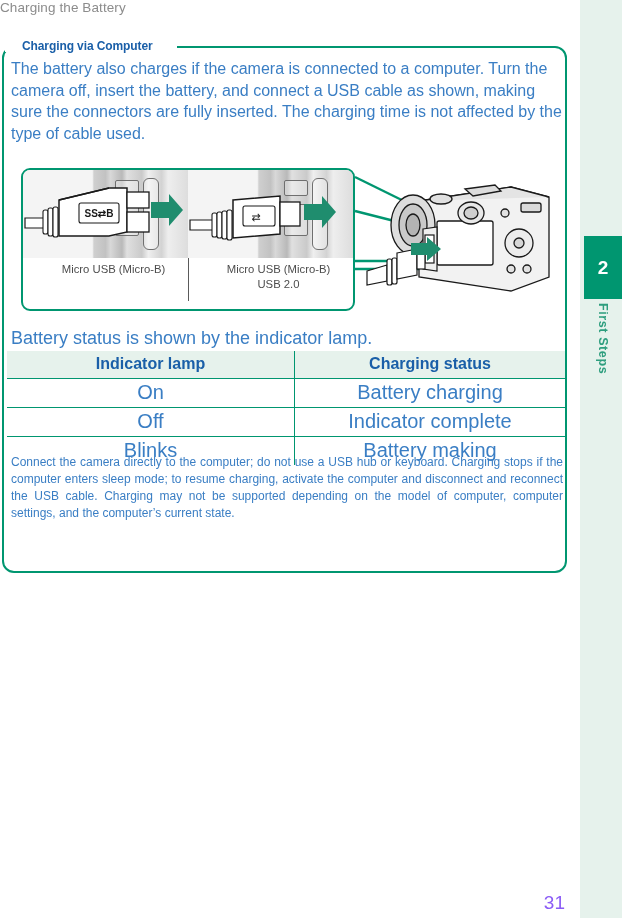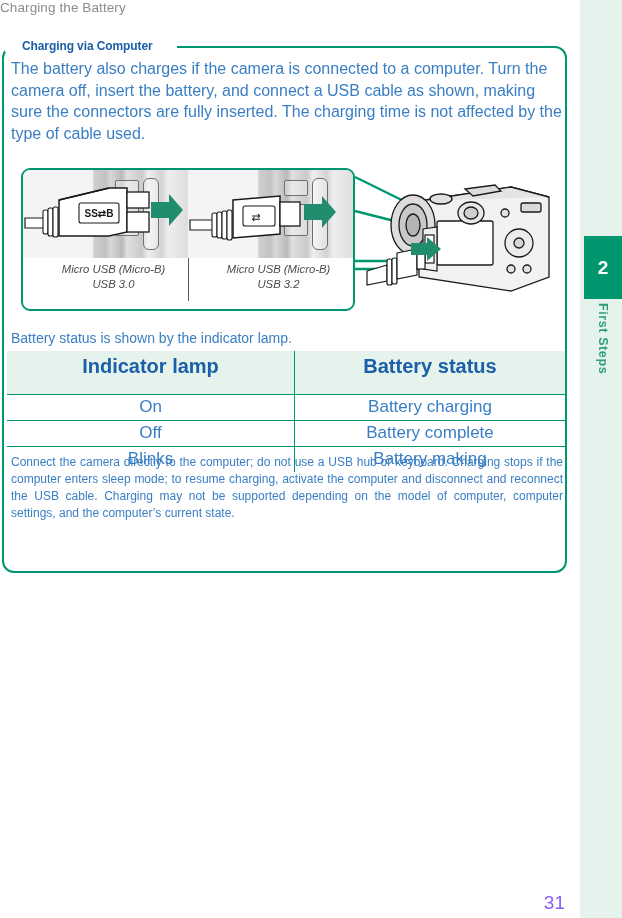--- a/index.html
+++ b/index.html
@@ -174,21 +174,20 @@
     background: rgba(255,255,255,0.35);
     border-radius: 2px;
   }
   .cap-text {
     position: absolute;
     left: 16px;
     right: 0;
     text-align: center;
     color: #4d4d4d;
     font-size: 11.3px;
-    font-style: italic;
     line-height: 15px;
   }
   .cap-text.l1 { top: 92px; }
   .cap-text.l2 { top: 107px; }
 
   .camera-area {
     position: absolute;
     left: 350px;
     top: 0px;
     width: 200px;
@@ -201,46 +200,46 @@
     width: 550px; height: 150px;
     overflow: visible;
   }
 
   
   .lead-line {
     position: absolute;
     left: 11px;
     top: 328px;
     color: #3a7ec4;
-    font-size: 14px;
+    font-size: 18px;
     line-height: 21px;
   }
 
   
   .status-table {
     position: absolute;
     left: 7px;
     top: 351px;
     width: 558px;
     border-collapse: collapse;
     table-layout: fixed;
   }
   .status-table th,
   .status-table td {
     text-align: center;
     padding: 2px 4px 3px 4px;
-    font-size: 17px;
+    font-size: 20px;
     border-bottom: 1.6px solid #009670;
   }
   .status-table th {
     background: #e6f2ec;
     color: #1a5fa8;
     font-weight: bold;
-    font-size: 20px;
-    padding: 4px 4px 16px 4px;
+    font-size: 16px;
+    padding: 4px 4px 5px 4px;
   }
   .status-table td {
     color: #3a7ec4;
   }
   .status-table th.c1, .status-table td.c1 { width: 279px; }
   .status-table th.c2, .status-table td.c2 {
     border-left: 1.6px solid #009670;
   }
   .status-table tr:last-child td { border-bottom: none; }
 
@@ -321,21 +320,20 @@
           <rect x="56" y="33" width="40" height="20" rx="2" fill="#ffffff" stroke="#1a1a1a" stroke-width="1.1"></rect>
           <text x="76" y="47" font-family="Liberation Sans, sans-serif" font-size="10" font-weight="bold" fill="#1a1a1a" text-anchor="middle">SS⇄B</text>
 
           <rect x="104" y="22" width="22" height="16" fill="#ffffff" stroke="#1a1a1a" stroke-width="1.3"></rect>
           <rect x="104" y="42" width="22" height="20" fill="#ffffff" stroke="#1a1a1a" stroke-width="1.3"></rect>
 
           <polygon points="128,32 146,32 146,24 160,40 146,56 146,48 128,48" fill="#1f8d6e"></polygon>
         </svg>
       </div>
       <div class="cap-text l1">Micro USB (Micro-B)</div>
-      <div class="cap-text l2">USB 3.0</div>
     </div>
 
     <div class="illus-divider"></div>
 
     <div class="illus-half right">
       <div class="port-photo">
         <div class="port-slot" style="left:96px;top:10px;width:22px;height:14px;"></div>
         <div class="port-slot" style="left:96px;top:34px;width:22px;height:30px;"></div>
         <div class="port-slot" style="left:124px;top:8px;width:14px;height:70px;border-radius:6px;"></div>
         <svg viewBox="0 0 167 88" width="167" height="88" style="position:absolute;left:0;top:0;">
@@ -347,21 +345,21 @@
             <rect x="39" y="40" width="5" height="30" rx="2"></rect>
           </g>
           <path d="M45 30 L92 26 L92 64 L45 68 Z" fill="#ffffff" stroke="#1a1a1a" stroke-width="1.5"></path>
           <rect x="55" y="36" width="32" height="20" rx="2" fill="#ffffff" stroke="#1a1a1a" stroke-width="1.1"></rect>
           <text x="68" y="51" font-family="Liberation Sans, sans-serif" font-size="11" fill="#1a1a1a" text-anchor="middle">⇄</text>
           <rect x="92" y="32" width="20" height="24" fill="#ffffff" stroke="#1a1a1a" stroke-width="1.3"></rect>
           <polygon points="116,34 134,34 134,26 148,42 134,58 134,50 116,50" fill="#1f8d6e"></polygon>
         </svg>
       </div>
       <div class="cap-text l1">Micro USB (Micro-B)</div>
-      <div class="cap-text l2">USB 3.2</div>
+      <div class="cap-text l2">USB 2.0</div>
     </div>
   </div>
 
   <div class="camera-area">
     <svg viewBox="0 0 200 150" width="200" height="150">
       <g stroke="#1a1a1a" stroke-width="1.3" fill="#f2f2f2">
 
         <path d="M58 36 L150 22 L188 32 L188 112 L150 126 L58 112 Z"></path>
 
         <path d="M58 36 L150 22 L188 32" fill="#e4e4e4"></path>
@@ -408,31 +406,31 @@
     </svg>
   </div>
 </div>
 
 <div class="lead-line">Battery status is shown by the indicator lamp.</div>
 
 <table class="status-table">
   <thead>
     <tr>
       <th class="c1">Indicator lamp</th>
-      <th class="c2">Battery status</th>
+      <th class="c2">Charging status</th>
     </tr>
   </thead>
   <tbody>
     <tr>
       <td class="c1">On</td>
       <td class="c2">Battery charging</td>
     </tr>
     <tr>
       <td class="c1">Off</td>
-      <td class="c2">Battery complete</td>
+      <td class="c2">Indicator complete</td>
     </tr>
     <tr>
       <td class="c1">Blinks</td>
       <td class="c2">Battery making</td>
     </tr>
   </tbody>
 </table>
 
 <div class="closing">
   <p>Connect the camera directly to the computer; do not use a USB hub or keyboard. Charging stops if the computer enters sleep mode; to resume charging, activate the computer and disconnect and reconnect the USB cable. Charging may not be supported depending on the model of computer, computer settings, and the computer’s current state.</p>

